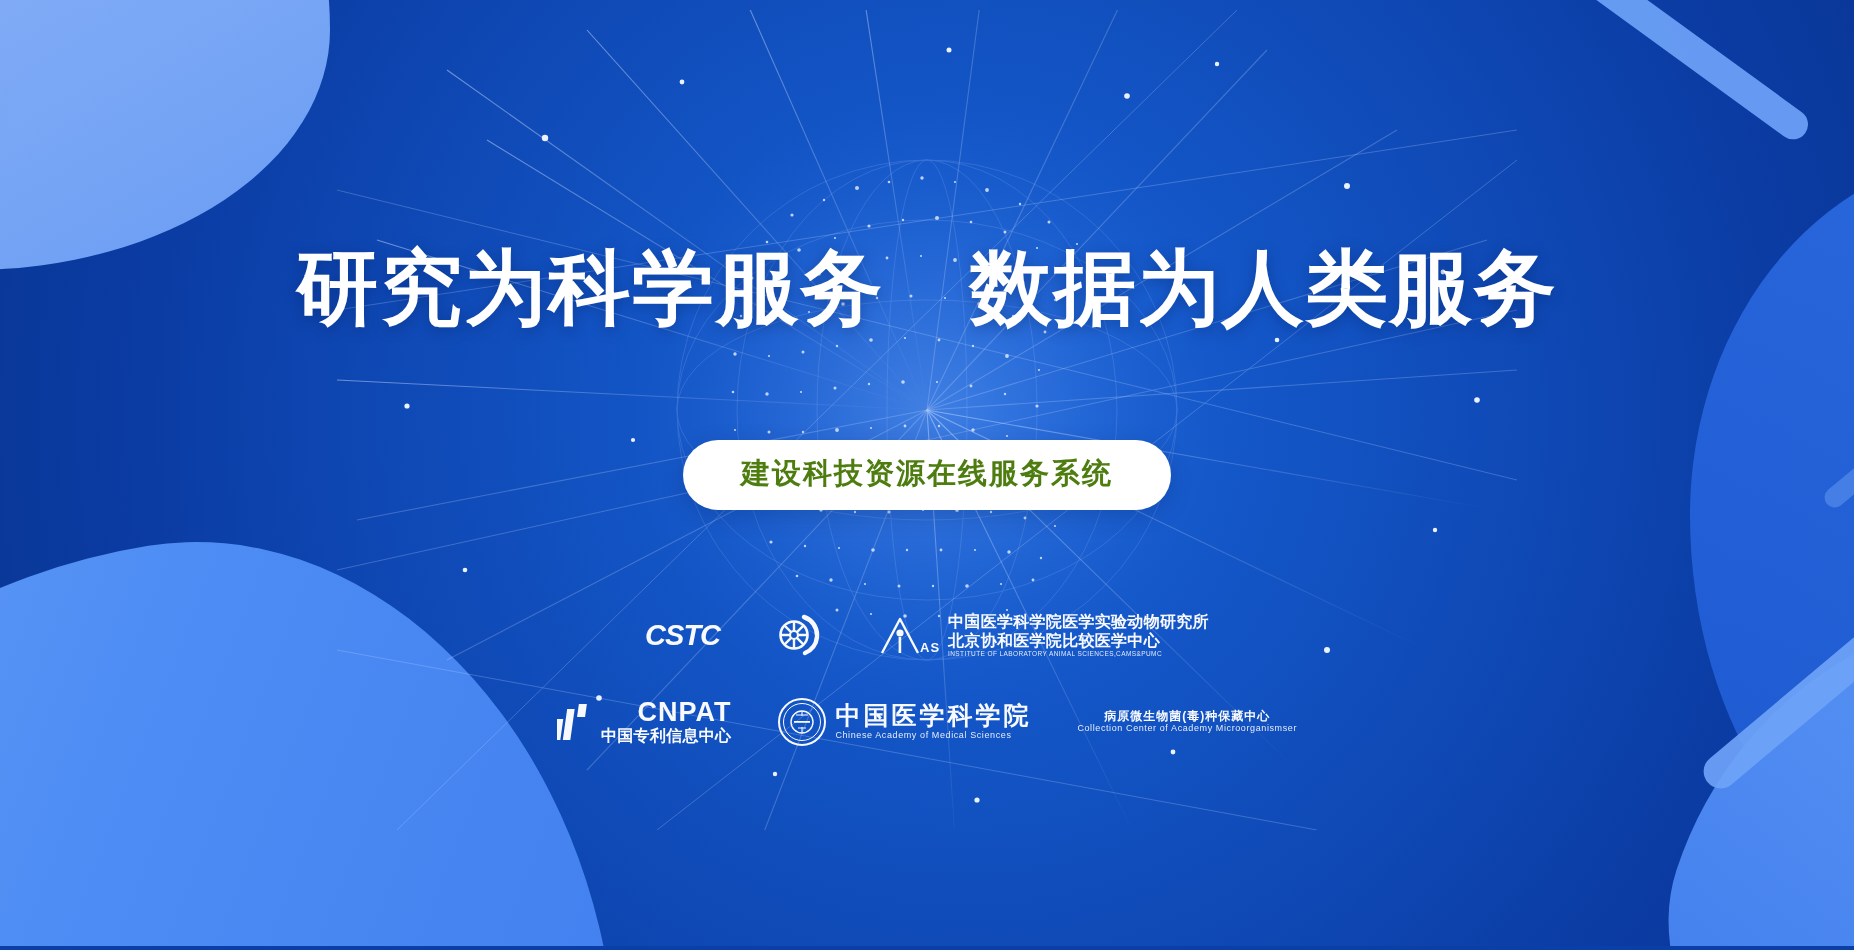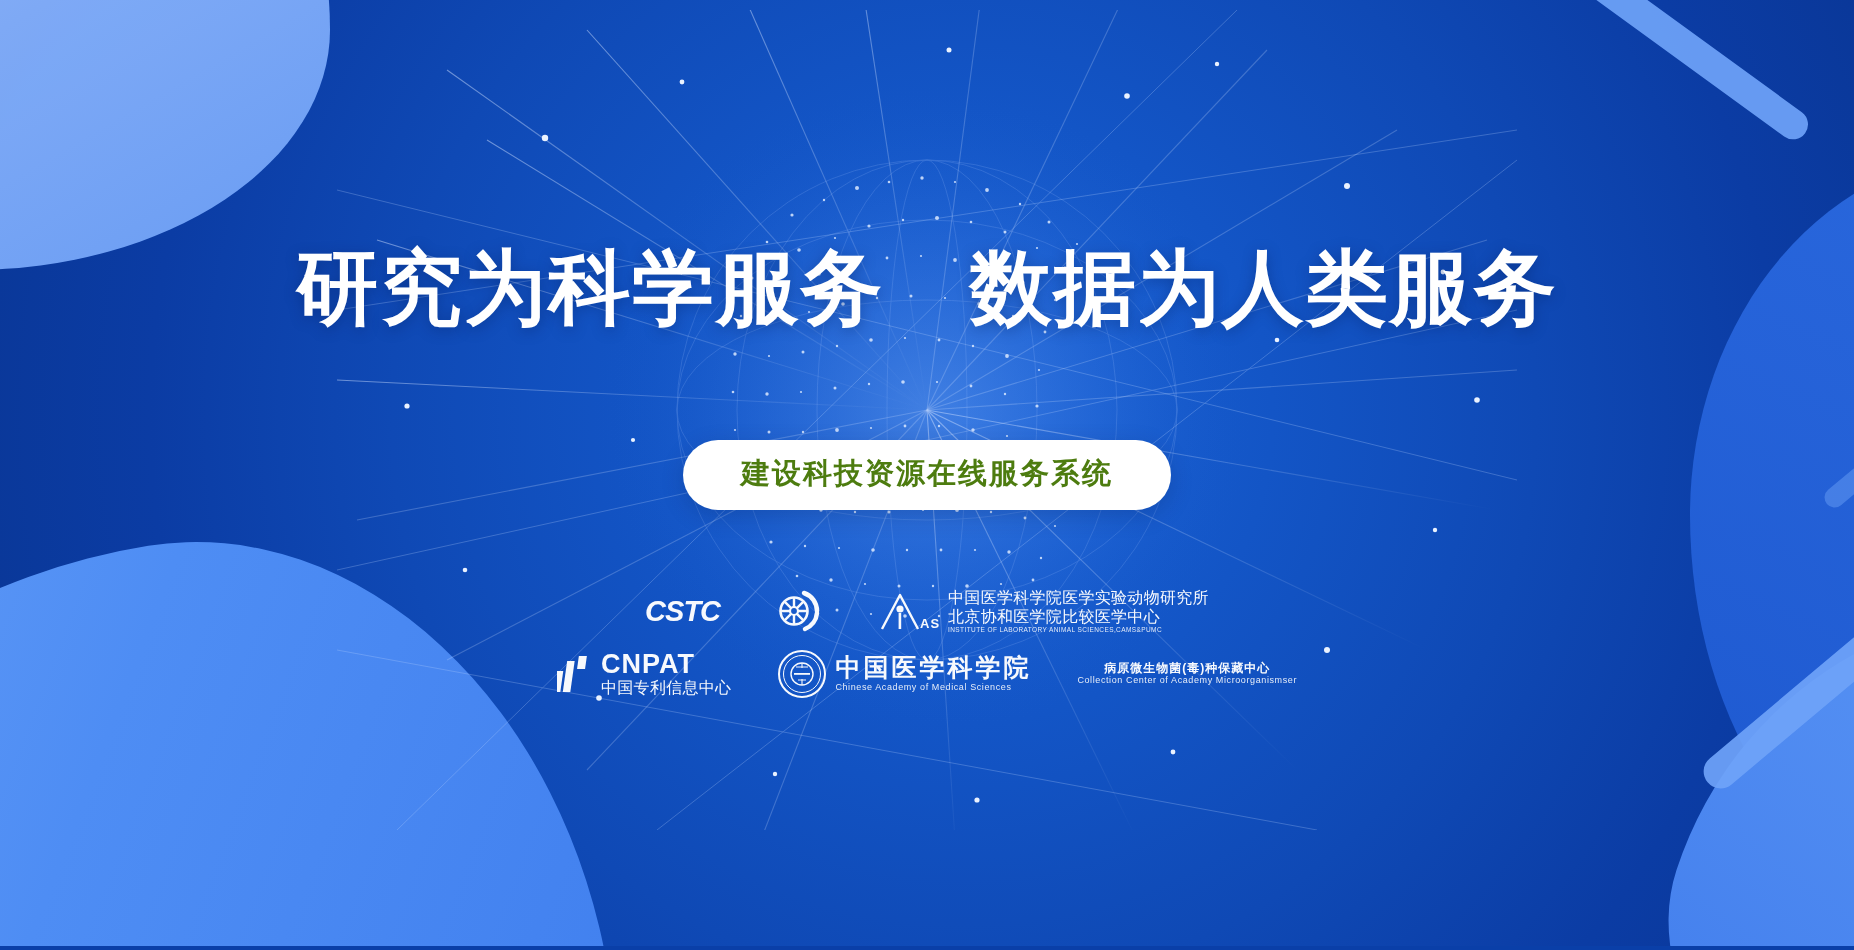--- a/index.html
+++ b/index.html
@@ -96,41 +96,41 @@
     box-shadow:0 6px 22px rgba(2,26,80,.22);
     white-space:nowrap;
   }
 
   
   .logos{
     position:absolute; left:0; right:0; top:588px;
     display:flex; flex-direction:column; align-items:center;
     gap:14px;
   }
-  .logo-row{ display:flex; align-items:center; justify-content:center; }
+  .logo-row{ display:flex; align-items:center; justify-content:center;margin-top:24px; }
   .logo-row-1{ gap:56px; }
   .logo-row-2{ gap:46px; }
 
   .logo{ display:flex; align-items:center; gap:8px; color:#fff; opacity:.97; }
   .logo-mark{ display:flex; align-items:center; justify-content:center; flex:0 0 auto; }
   .logo-text{ display:flex; flex-direction:column; justify-content:center; }
 
   .cstc-word{
     font-size:29px; font-weight:bold; font-style:italic;
     letter-spacing:-1px; color:#fff; line-height:1;
   }
   .t-cn-lg{ font-size:19px; font-weight:bold; letter-spacing:.5px; line-height:1.15; }
-  .t-cn-md{ font-size:16px; font-weight:normal; letter-spacing:.3px; line-height:1.2; }
+  .t-cn-md{ font-size:16px; font-weight:bold; letter-spacing:.3px; line-height:1.2; }
   .t-cn-sm{ font-size:11px; font-weight:bold; letter-spacing:0; line-height:1.25; }
   .t-en-xs{ font-size:7.5px; letter-spacing:.25px; line-height:1.3; opacity:.92; }
   .t-en-xxs{ font-size:6.5px; letter-spacing:.4px; line-height:1.3; opacity:.9; }
   .t-en-s{ font-size:9px; letter-spacing:.6px; line-height:1.3; opacity:.92; }
 
   .cnpat-word{
-    font-size:27px; font-weight:bold; letter-spacing:1px; line-height:1; color:#fff;
+    font-size:27px; font-weight:bold; letter-spacing:1px; line-height:1; color:#fff;text-align:right;
   }
   .cams-word{
     font-size:25px; font-weight:bold; letter-spacing:3px; line-height:1.1; color:#fff;
   }
   .pathogen-word{
     font-size:12px; font-weight:bold; letter-spacing:1px; line-height:1.2; color:#fff;text-align:center;
   }
   .eda-cas{
     font-size:8px; font-weight:bold; font-style:italic; letter-spacing:.5px; opacity:.95;
   }

